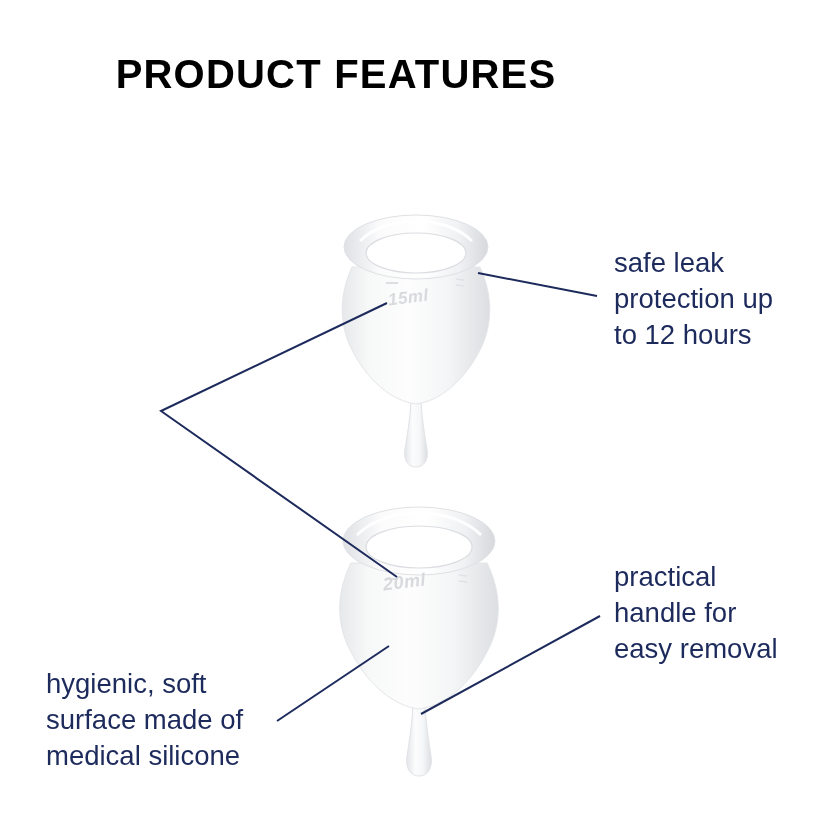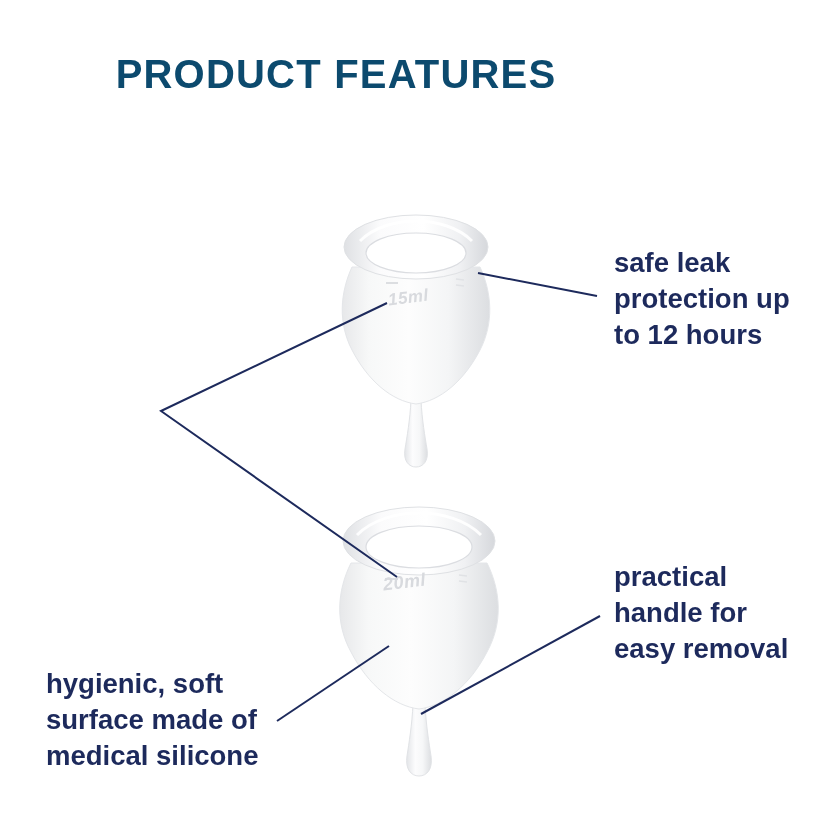--- a/index.html
+++ b/index.html
@@ -22,31 +22,31 @@
   
   #page-title {
     position: absolute;
     left: 0;
     top: 52px;
     width: 672px;
     text-align: center;
     font-size: 40px;
     font-weight: 700;
     letter-spacing: 1.2px;
-    color: #0c4a6e;
+    color: #000000;
     line-height: 1.1;
   }
 
   
   .callout {
     position: absolute;
     color: #1d2a5c;
     font-size: 27.5px;
     line-height: 1.30;
-    font-weight: 700;
+    font-weight: 400;
     white-space: pre-line;
   }
   #callout-capacity {
     left: 46px;
     top: 278px;
     width: 190px;
     text-align: left;
   }
   #callout-leak {
     left: 614px;

